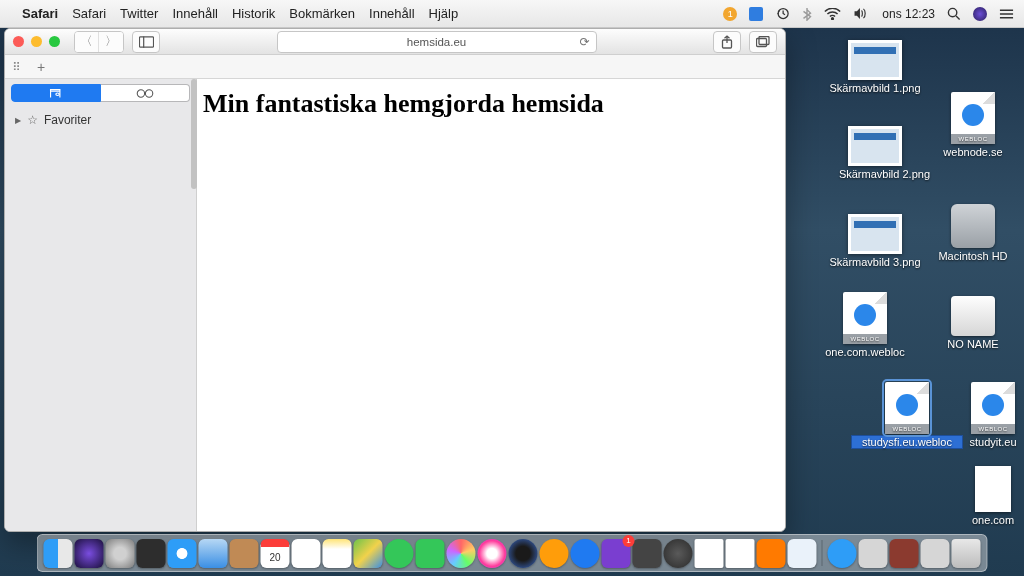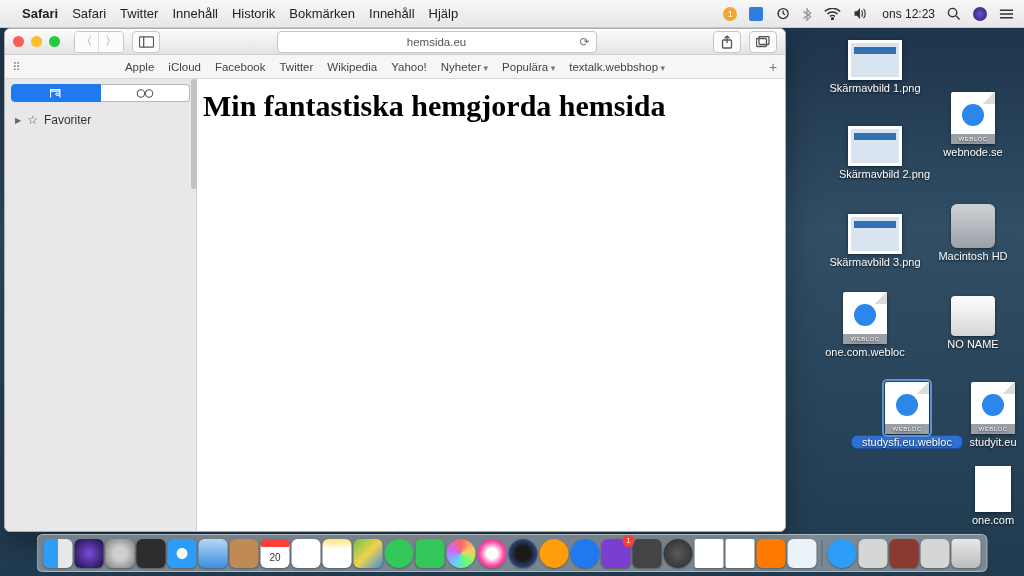--- a/index.html
+++ b/index.html
@@ -70,28 +70,28 @@
   .sb-tabs{ height:28px; display:flex; padding:5px 6px; gap:0;}
   .sb-seg{ flex:1; display:flex; align-items:center; justify-content:center; border:1px solid #b7b7b9; background:#fff; font-size:11px;}
   .sb-seg.active{ background:#1f7af1; color:#fff; border-color:#1f7af1;}
   .sb-seg.left{ border-radius:4px 0 0 4px;}
   .sb-seg.right{ border-radius:0 4px 4px 0; border-left:none;}
   .sb-item{ padding:6px 10px; font-size:12px; color:#333; display:flex; align-items:center; gap:6px;}
   .sb-item .tri{ font-size:8px; color:#666;}
   .sb-item .star{ color:#666; font-size:12px;}
 
   .content{ flex:1; background:#fff; position:relative;}
-  .content h1{ font-family: "Times New Roman", serif; font-weight:700; font-size:30px; padding:10px 6px; color:#000;}
+  .content h1{ font-family: "Times New Roman", serif; font-weight:700; font-size:26px; padding:10px 6px; color:#000;}
   .content .vscroll{ position:absolute; left:-6px; top:0; width:6px; height:110px; background:#c2c2c2; border-radius:3px;}
 
   
   .desk-icon{ position:absolute; width:110px; text-align:center; color:#fff; font-size:11px; text-shadow:0 1px 2px rgba(0,0,0,.8);}
   .desk-icon .thumb{ width:54px; height:40px; margin:0 auto 2px; border:3px solid #fff; background:#d8e4ef; box-shadow:0 1px 4px rgba(0,0,0,.5);}
   .desk-icon .thumb::after{content:""; display:block; height:7px; background:#3270b4; margin:4px 3px 0;}
-  .desk-icon.sel .label{ background:#2d6fd4; border-radius:5px; padding:0 3px; box-shadow:0 0 0 1px #1d4f9c;}
+  .desk-icon.sel .label{ background:#2d6fd4; border-radius:0; padding:0 3px; box-shadow:0 0 0 1px #1d4f9c;}
   .desk-icon.sel .wdoc{ outline:2px solid #5a93d6; outline-offset:1px;}
   .wdoc{ width:44px; height:52px; margin:0 auto 2px; background:#fff; border-radius:2px; position:relative; box-shadow:0 1px 3px rgba(0,0,0,.5);}
   .wdoc::before{content:""; position:absolute; top:0; right:0; width:12px; height:12px; background:linear-gradient(135deg,#fff 49%,#dcdcdc 50%);}
   .wdoc .circ{ position:absolute; top:12px; left:50%; transform:translateX(-50%); width:22px;height:22px;border-radius:50%; background:#2b87ea;}
   .wdoc .band{ position:absolute; bottom:0; left:0; right:0; height:10px; background:#9aa0a6; font-size:6px; color:#fff; display:flex; align-items:center; justify-content:center; letter-spacing:.5px;}
   .hdd{ width:44px;height:44px;margin:0 auto 2px;border-radius:6px;background:linear-gradient(#cfd3d7,#9aa0a6);box-shadow:0 1px 3px rgba(0,0,0,.5);}
   .ext{ width:44px;height:40px;margin:0 auto 2px;border-radius:4px;background:linear-gradient(#fefefe,#d6d6d6);box-shadow:0 1px 3px rgba(0,0,0,.5);}
   .blank{ width:36px;height:46px;margin:0 auto 2px;background:#fff;box-shadow:0 1px 3px rgba(0,0,0,.5);}
 
   
@@ -202,31 +202,20 @@
         <svg width="14" height="12" viewBox="0 0 14 12" fill="none" stroke="#555" stroke-width="1.3">
             <rect x="0.5" y="2.5" width="10" height="8" rx="1"></rect>
             <rect x="3" y="0.5" width="10" height="8" rx="1"></rect>
           </svg>
       </div>
     </div>
   </div>
 
   <div class="favbar">
     <div class="grip">⠿</div>
-    <div class="links">
-      <span>Apple</span>
-      <span>iCloud</span>
-      <span>Facebook</span>
-      <span>Twitter</span>
-      <span>Wikipedia</span>
-      <span>Yahoo!</span>
-      <span class="dd">Nyheter</span>
-      <span class="dd">Populära</span>
-      <span class="dd">textalk.webbshop</span>
-    </div>
     <div class="newtab">+</div>
   </div>
 
   <div class="win-body">
     <div class="sidebar">
       <div class="sb-tabs">
         <div class="sb-seg left active">
           <svg width="14" height="11" viewBox="0 0 18 14" fill="none" stroke="#fff" stroke-width="1.5">
               <path d="M2 12V2h12v10"></path>
               <path d="M2 4h12"></path>

